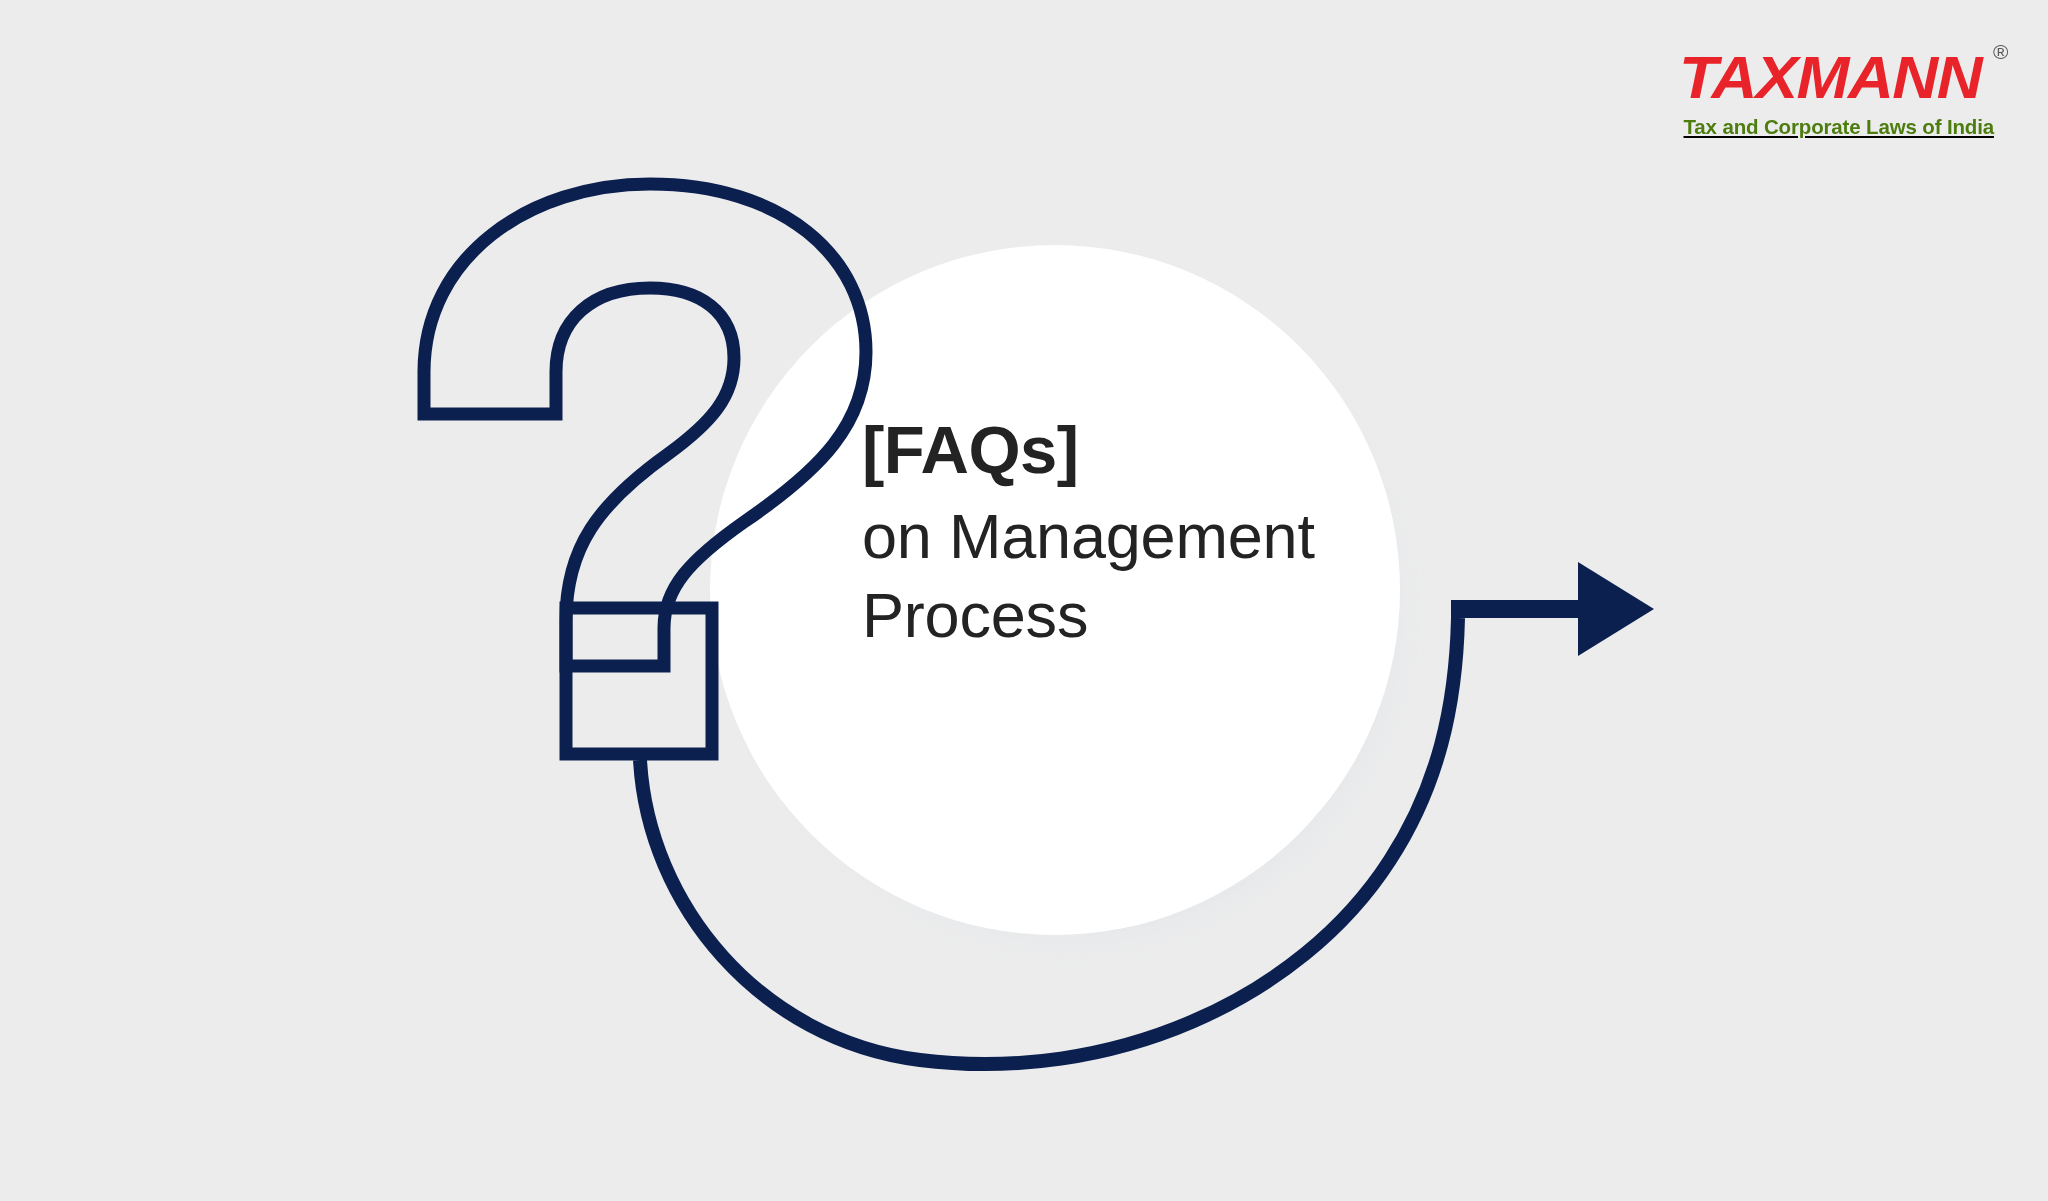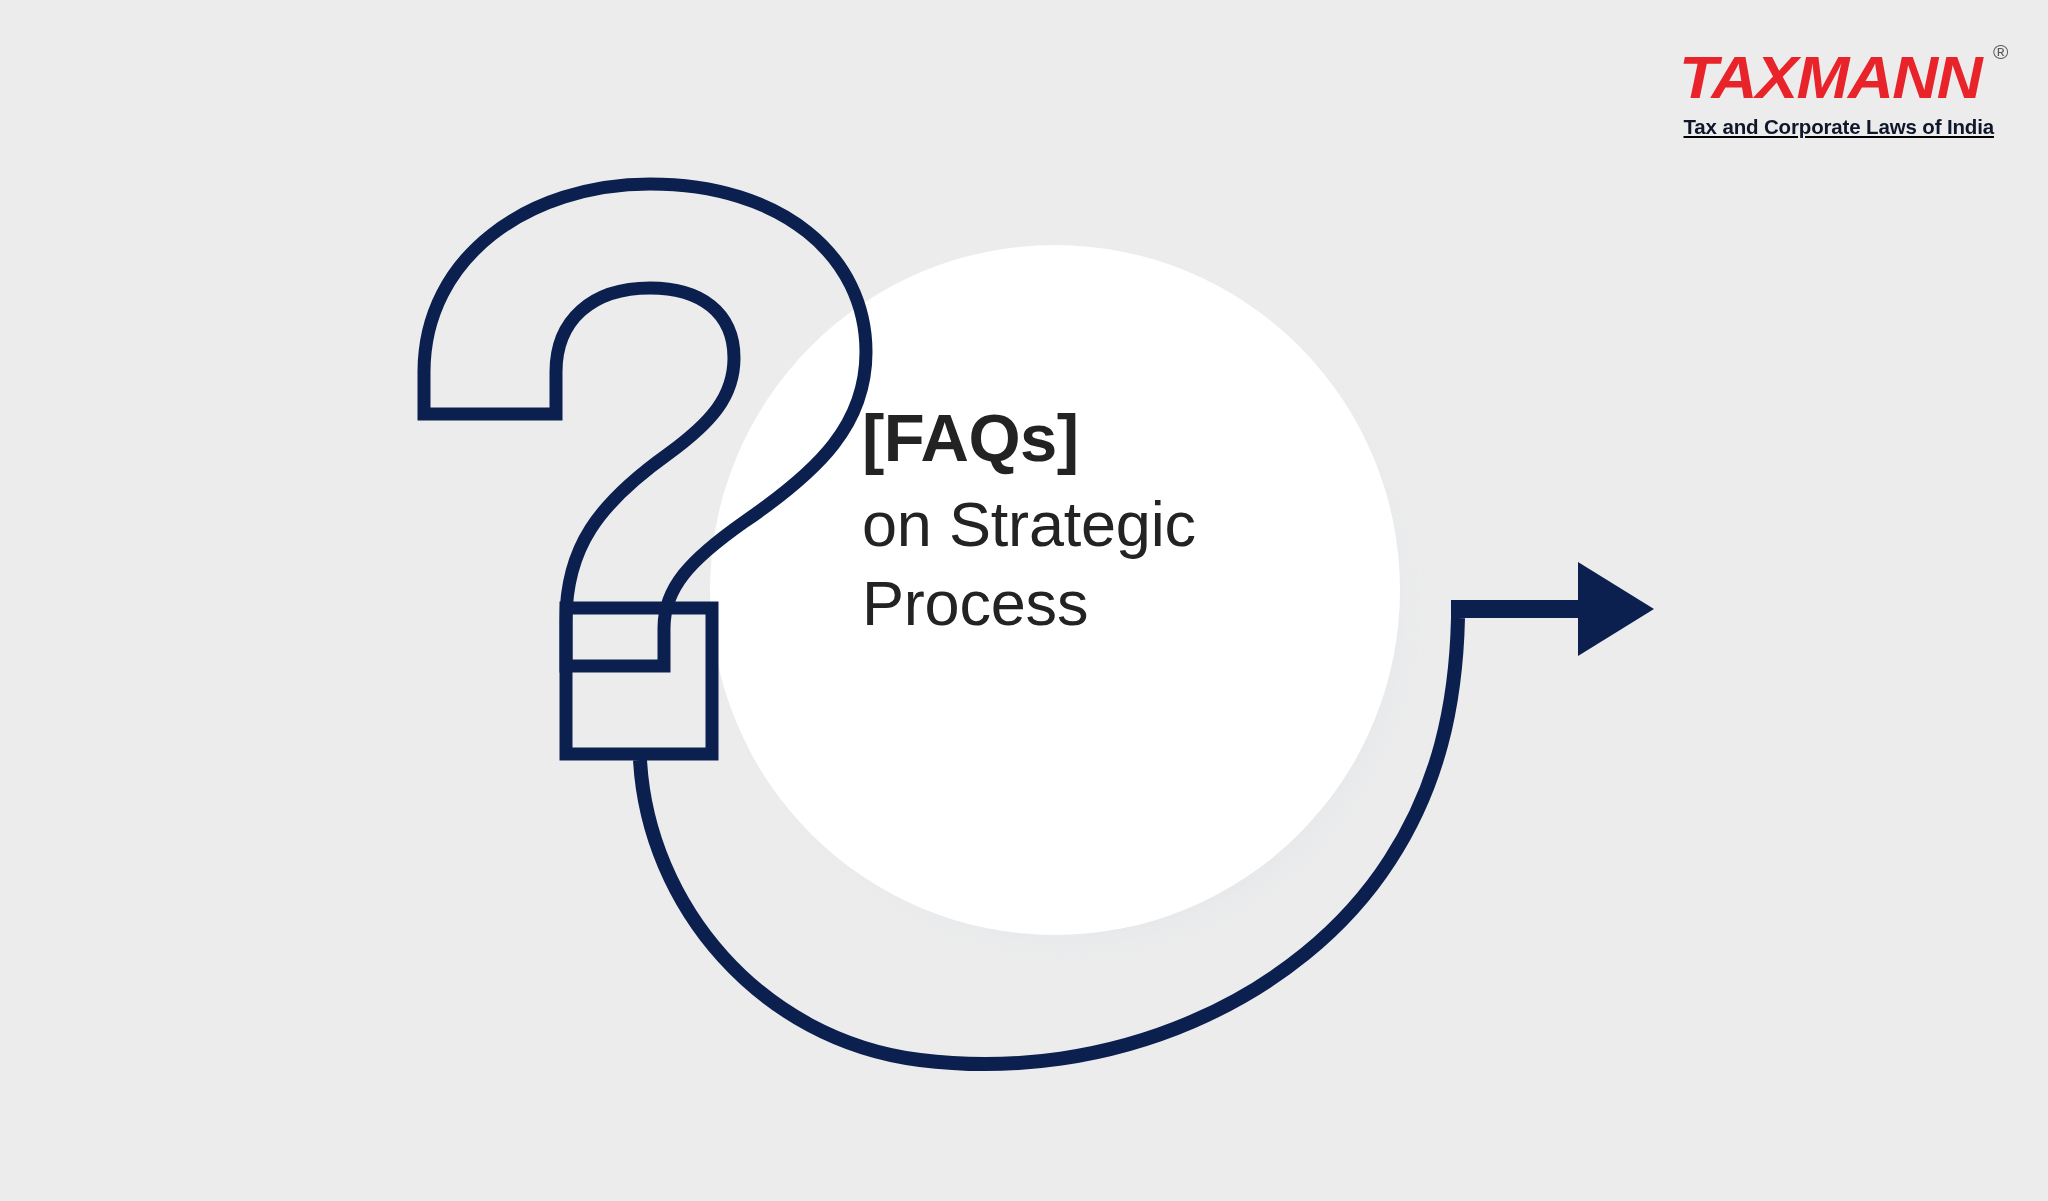--- a/index.html
+++ b/index.html
@@ -22,21 +22,21 @@
     left: 0;
     top: 0;
     width: 2048px;
     height: 1201px;
   }
 
   
   .headline {
     position: absolute;
     left: 862px;
-    top: 404px;
+    top: 416px;
     width: 560px;
     color: #232323;
     line-height: 1.0;
   }
   .headline .line {
     display: block;
     white-space: nowrap;
   }
   .line-faqs {
     font-size: 67px;
@@ -78,21 +78,21 @@
     top: -7px;
     right: -25px;
     font-size: 21px;
     font-style: normal;
     font-weight: 400;
     color: #58595b;
     transform: scaleX(0.94);
   }
   .brand-tagline {
     margin-top: 9px;
-    color: #0f172a;
+    color: #4d7c0f;
     font-size: 20.5px;
     font-weight: 700;
     letter-spacing: -0.15px;
     line-height: 1;
   }
 </style>
 </head>
 <body>
 
 <div id="stage">
@@ -149,21 +149,21 @@
                C 592 288, 556 320, 556 372
                L 556 414
                Z"></path>
 
       <rect x="566" y="608" width="146" height="146"></rect>
     </g>
   </svg>
 
   <div class="headline">
     <span class="line line-faqs">[FAQs]</span>
-    <span class="line line-body">on Strategic</span>
+    <span class="line line-body">on Management</span>
     <span class="line line-body">Process</span>
   </div>
 
   <div class="brand">
     <div class="brand-mark">
       <span>TAXMANN</span>
       <span class="brand-reg">®</span>
     </div>
     <div class="brand-tagline">Tax and Corporate Laws of India</div>
   </div>

